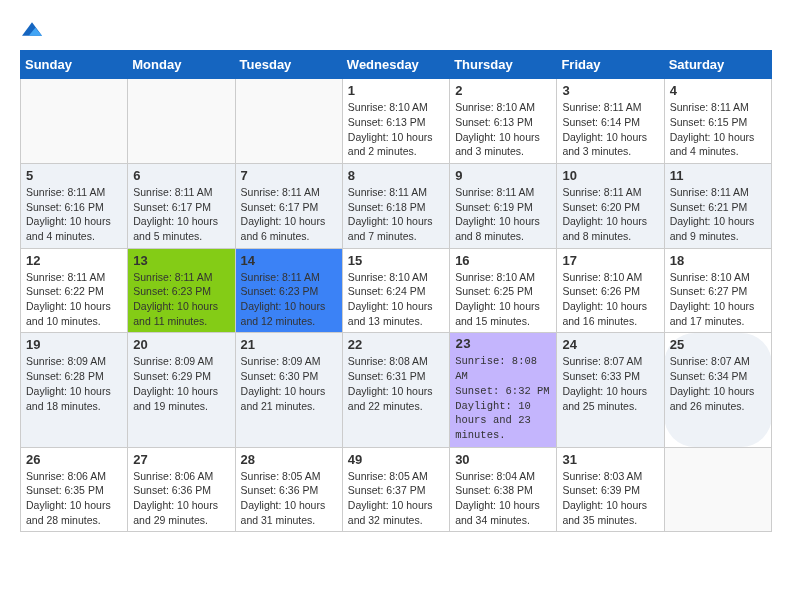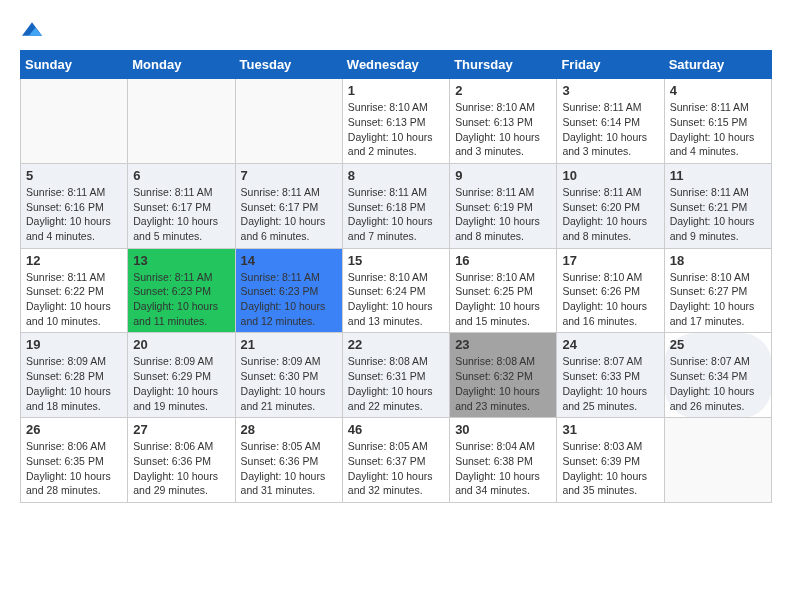--- a/index.html
+++ b/index.html
@@ -203,21 +203,21 @@
 Daylight: 10 hours and 9 minutes.</div>
         </td>
       </tr>
       <tr>
         <td style="background: rgb(255, 255, 255);">
           <div class="day-number">12</div>
           <div class="day-info" style="white-space: pre-line;">Sunrise: 8:11 AM
 Sunset: 6:22 PM
 Daylight: 10 hours and 10 minutes.</div>
         </td>
-        <td style="background: #22c55e;">
+        <td style="background: #84cc16;">
           <div class="day-number">13</div>
           <div class="day-info" style="white-space: pre-line;">Sunrise: 8:11 AM
 Sunset: 6:23 PM
 Daylight: 10 hours and 11 minutes.</div>
         </td>
         <td style="background: #3b82f6;">
           <div class="day-number">14</div>
           <div class="day-info" style="white-space: pre-line;">Sunrise: 8:11 AM
 Sunset: 6:23 PM
 Daylight: 10 hours and 12 minutes.</div>
@@ -265,21 +265,21 @@
           <div class="day-info" style="white-space: pre-line;">Sunrise: 8:09 AM
 Sunset: 6:30 PM
 Daylight: 10 hours and 21 minutes.</div>
         </td>
         <td style="background: rgb(238, 242, 247);">
           <div class="day-number">22</div>
           <div class="day-info" style="white-space: pre-line;">Sunrise: 8:08 AM
 Sunset: 6:31 PM
 Daylight: 10 hours and 22 minutes.</div>
         </td>
-        <td style="background: #a3a3a3;">
+        <td style="background: #c4b5fd; font-family: Liberation Mono, monospace;">
           <div class="day-number">23</div>
           <div class="day-info" style="white-space: pre-line;">Sunrise: 8:08 AM
 Sunset: 6:32 PM
 Daylight: 10 hours and 23 minutes.</div>
         </td>
         <td style="background: rgb(238, 242, 247); margin-top: 40px;">
           <div class="day-number">24</div>
           <div class="day-info" style="white-space: pre-line;">Sunrise: 8:07 AM
 Sunset: 6:33 PM
 Daylight: 10 hours and 25 minutes.</div>
@@ -304,21 +304,21 @@
 Sunset: 6:36 PM
 Daylight: 10 hours and 29 minutes.</div>
         </td>
         <td style="background: rgb(255, 255, 255);">
           <div class="day-number">28</div>
           <div class="day-info" style="white-space: pre-line;">Sunrise: 8:05 AM
 Sunset: 6:36 PM
 Daylight: 10 hours and 31 minutes.</div>
         </td>
         <td style="background: rgb(255, 255, 255);">
-          <div class="day-number">46</div>
+          <div class="day-number">49</div>
           <div class="day-info" style="white-space: pre-line;">Sunrise: 8:05 AM
 Sunset: 6:37 PM
 Daylight: 10 hours and 32 minutes.</div>
         </td>
         <td style="background: rgb(255, 255, 255);">
           <div class="day-number">30</div>
           <div class="day-info" style="white-space: pre-line;">Sunrise: 8:04 AM
 Sunset: 6:38 PM
 Daylight: 10 hours and 34 minutes.</div>
         </td>

